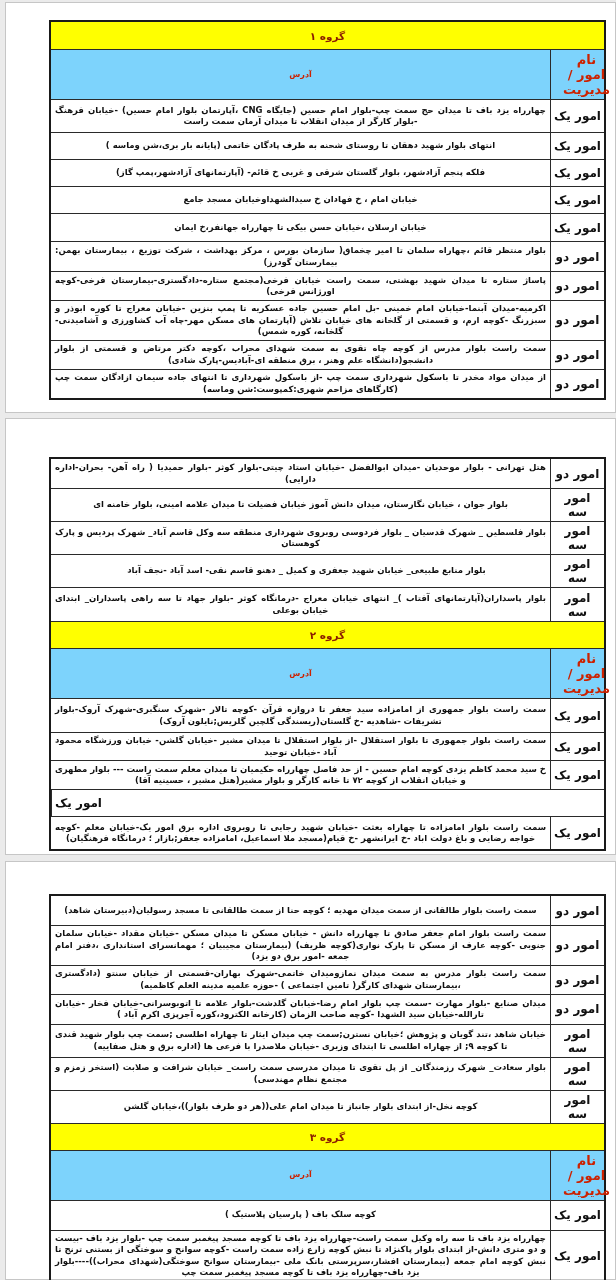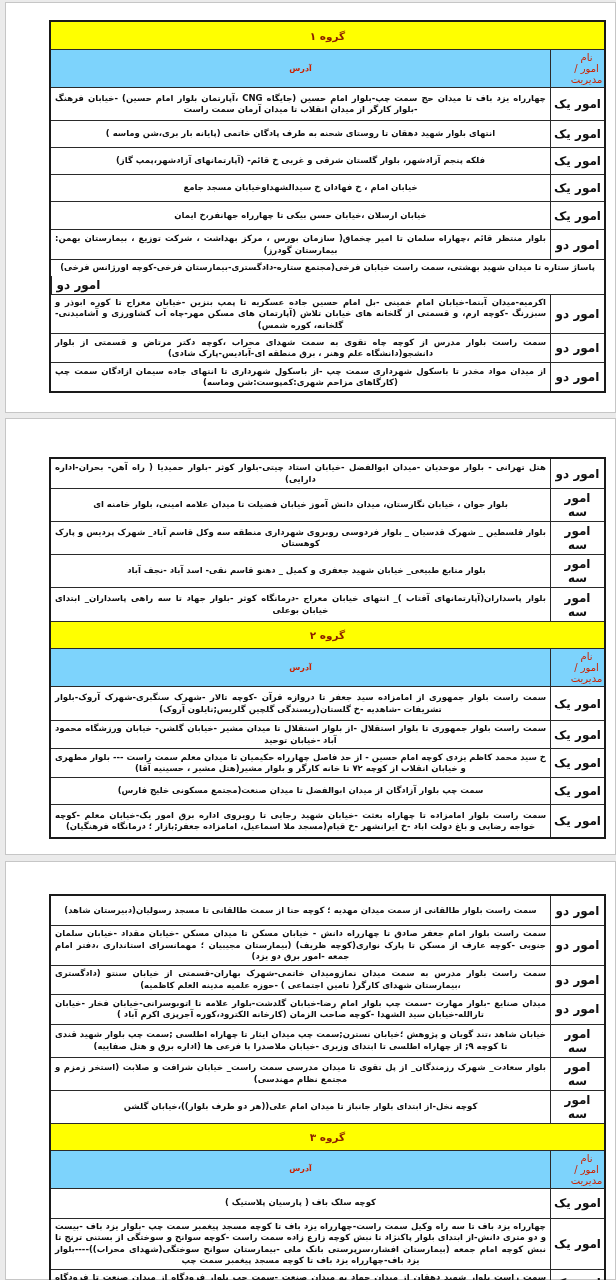--- a/index.html
+++ b/index.html
@@ -19,21 +19,21 @@
   .title-row{background:#ffff00;align-items:center;justify-content:center;
     font-weight:bold;font-size:10.5px;color:#8b1d00;direction:rtl;}
   .head-row .cell{background:#7dd3fc;}
   .cell-addr{flex:1;display:flex;align-items:center;padding:2px 4px;}
   .cell-addr .txt{width:100%;direction:rtl;text-align:justify;text-align-last:center;
     font-size:8.5px;font-weight:bold;line-height:11.5px;color:#111;}
   .cell-name{width:54px;border-left:1px solid #2a2a2a;display:flex;align-items:center;
     justify-content:center;direction:rtl;font-size:12px;font-weight:bold;color:#111;
     padding:2px;text-align:center;}
   .head-row .cell-addr .txt{text-align:center;text-align-last:center;color:#cc2200;font-size:8px;}
-  .head-row .cell-name{color:#cc2200;font-size:10px;font-weight:normal;padding-left:20px;}
+  .head-row .cell-name{color:#cc2200;font-size:13px;font-weight:bold;padding-left:20px;}
 </style>
 </head>
 <body>
 
 <div class="canvas">
   <div class="page" id="page1">
     <div class="tbl">
         <div class="trow title-row">گروه ۱</div>
         <div class="trow head-row">
           <div class="cell cell-addr">
@@ -70,21 +70,21 @@
             <span class="txt">خیابان ارسلان ،خیابان حسن بیکی تا چهارراه جهانفر،خ ایمان</span>
           </div>
           <div class="cell cell-name">امور یک</div>
         </div>
         <div class="trow" style="min-height: 30px;">
           <div class="cell cell-addr">
             <span class="txt">بلوار منتظر قائم ،چهاراه سلمان تا امیر چخماق( سازمان بورس ، مرکز بهداشت ، شرکت توزیع ، بیمارستان بهمن: بیمارستان گودرز)</span>
           </div>
           <div class="cell cell-name">امور دو</div>
         </div>
-        <div class="trow" style="min-height: 29px; flex-direction: column;">
+        <div class="trow" style="min-height: 29px;">
           <div class="cell cell-addr">
             <span class="txt">پاساژ ستاره تا میدان شهید بهشتی، سمت راست خیابان فرخی(مجتمع ستاره-دادگستری-بیمارستان فرخی-کوچه اورژانس فرخی)</span>
           </div>
           <div class="cell cell-name">امور دو</div>
         </div>
         <div class="trow" style="min-height: 29px;">
           <div class="cell cell-addr">
             <span class="txt">اکرمیه-میدان آبنما-خیابان امام خمینی -بل امام حسین جاده عسکریه تا پمپ بنزین -خیابان معراج تا کوره ابوذر و سبزرنگ -کوچه ارم، و قسمتی از گلخانه های خیابان تلاش (آپارتمان های مسکن مهر-چاه آب کشاورزی و آشامیدنی-گلخانه، کوره شمس)</span>
           </div>
           <div class="cell cell-name">امور دو</div>
@@ -154,23 +154,20 @@
           </div>
           <div class="cell cell-name">امور یک</div>
         </div>
         <div class="trow" style="min-height: 29px;">
           <div class="cell cell-addr">
             <span class="txt">خ سید محمد کاظم یزدی کوچه امام حسین - از حد فاصل چهارراه حکیمیان تا میدان معلم سمت راست --- بلوار مطهری و خیابان انقلاب از کوچه ۷۲ تا خانه کارگر و بلوار مشیر(هتل مشیر ، حسینیه آقا)</span>
           </div>
           <div class="cell cell-name">امور یک</div>
         </div>
         <div class="trow" style="min-height: 27px;">
-          <div class="cell cell-addr">
-            <span class="txt">سمت چپ بلوار آزادگان از میدان ابوالفضل تا میدان صنعت(مجتمع مسکونی خلیج فارس)</span>
-          </div>
           <div class="cell cell-name">امور یک</div>
         </div>
         <div class="trow" style="min-height: 33px;">
           <div class="cell cell-addr">
             <span class="txt">سمت راست بلوار امامزاده تا چهاراه بعثت -خیابان شهید رجایی تا روبروی اداره برق امور یک-خیابان معلم -کوچه خواجه رضایی و باغ دولت اباد -خ ایرانشهر -خ قیام(مسجد ملا اسماعیل، امامزاده جعفر;بازار ؛ درمانگاه فرهنگیان)</span>
           </div>
           <div class="cell cell-name">امور یک</div>
         </div>
       </div>
   </div>

